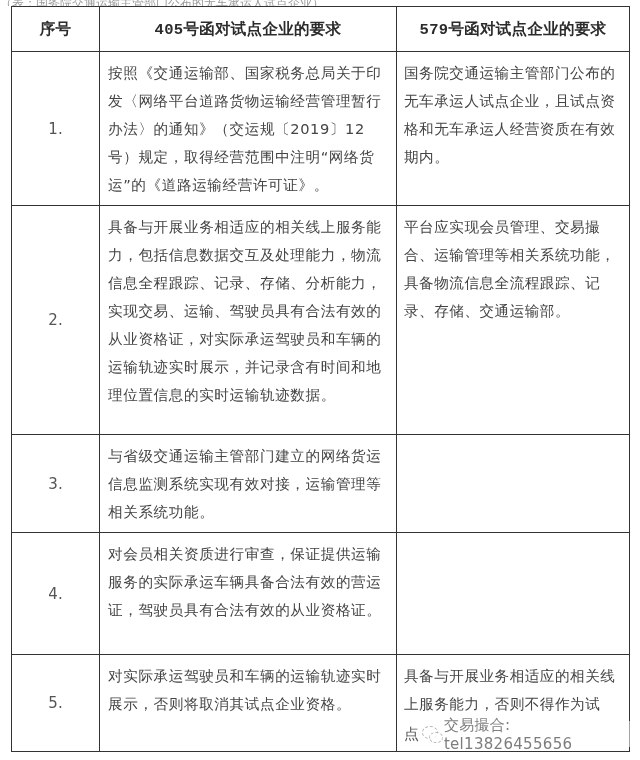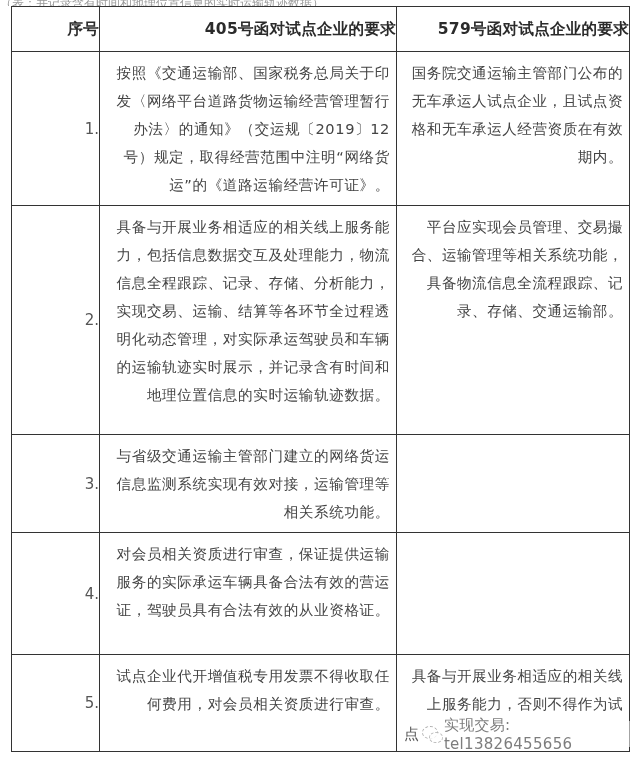--- a/index.html
+++ b/index.html
@@ -30,30 +30,30 @@
       left: 11px;
       top: 6px;
       width: 618px;
       border-collapse: collapse;
       table-layout: fixed;
     }
     .table td, .table th {
       border: 1.5px solid #333333;
       padding: 0;
       vertical-align: top;
-      text-align: right;
     }
     .table th {
       height: 44px;
       font-weight: bold;
       font-size: 15.5px;
       color: #2b2b2b;
       vertical-align: middle;
-      text-align: right;
+      text-align: center;
       letter-spacing: 0.3px;
+      font-family: Liberation Mono, monospace;
     }
     .col-no { width: 88px; }
     .col-405 { width: 297px; }
     .col-579 { width: 233px; }
     .num-cell {
       text-align: center;
       vertical-align: middle !important;
       font-size: 15px;
       color: #555555;
     }
@@ -110,21 +110,21 @@
       left: 8px; top: 7px;
       width: 12px; height: 9px;
       border: 1px dashed #bbbbbb;
       border-radius: 50%;
       background: rgba(255,255,255,0.8);
     }
   </style>
 </head>
 <body>
 
-<div class="top-clip">（表：并记录含有时间和地理位置信息的实时运输轨迹数据）</div>
+<div class="top-clip">（表：国务院交通运输主管部门公布的无车承运人试点企业）</div>
 
 <table class="table">
   <colgroup>
     <col class="col-no">
     <col class="col-405">
     <col class="col-579">
   </colgroup>
   <thead>
     <tr>
       <th>序号</th>
@@ -133,41 +133,41 @@
     </tr>
   </thead>
   <tbody>
     <tr class="r1">
       <td class="num-cell">1.</td>
       <td class="text-cell">按照《交通运输部、国家税务总局关于印发〈网络平台道路货物运输经营管理暂行办法〉的通知》（交运规〔2019〕12号）规定，取得经营范围中注明“网络货运”的《道路运输经营许可证》。</td>
       <td class="text-cell right">国务院交通运输主管部门公布的无车承运人试点企业，且试点资格和无车承运人经营资质在有效期内。</td>
     </tr>
     <tr class="r2">
       <td class="num-cell">2.</td>
-      <td class="text-cell">具备与开展业务相适应的相关线上服务能力，包括信息数据交互及处理能力，物流信息全程跟踪、记录、存储、分析能力，实现交易、运输、结算等各环节全过程透明化动态管理，对实际承运驾驶员和车辆的运输轨迹实时展示，并记录含有时间和地理位置信息的实时运输轨迹数据。</td>
+      <td class="text-cell">具备与开展业务相适应的相关线上服务能力，包括信息数据交互及处理能力，物流信息全程跟踪、记录、存储、分析能力，实现交易、运输、驾驶员具有合法有效的从业资格证，对实际承运驾驶员和车辆的运输轨迹实时展示，并记录含有时间和地理位置信息的实时运输轨迹数据。</td>
       <td class="text-cell right">平台应实现会员管理、交易撮合、运输管理等相关系统功能，具备物流信息全流程跟踪、记录、存储、交通运输部。</td>
     </tr>
     <tr class="r3">
       <td class="num-cell">3.</td>
       <td class="text-cell">与省级交通运输主管部门建立的网络货运信息监测系统实现有效对接，运输管理等相关系统功能。</td>
       <td class="text-cell right"></td>
     </tr>
     <tr class="r4">
       <td class="num-cell">4.</td>
       <td class="text-cell">对会员相关资质进行审查，保证提供运输服务的实际承运车辆具备合法有效的营运证，驾驶员具有合法有效的从业资格证。</td>
       <td class="text-cell right"></td>
     </tr>
     <tr class="r5">
       <td class="num-cell">5.</td>
-      <td class="text-cell">试点企业代开增值税专用发票不得收取任何费用，对会员相关资质进行审查。</td>
+      <td class="text-cell">对实际承运驾驶员和车辆的运输轨迹实时展示，否则将取消其试点企业资格。</td>
       <td class="text-cell right">具备与开展业务相适应的相关线上服务能力，否则不得作为试</td>
     </tr>
   </tbody>
 </table>
 
 <div class="watermark">
   <span class="wm-prefix">点</span>
   <span class="wechat-icon">
     <span class="b1"></span>
       <span class="b2"></span>
   </span>
-  <span>实现交易: tel13826455656</span>
+  <span>交易撮合: tel13826455656</span>
 </div>
 
 </body></html>

